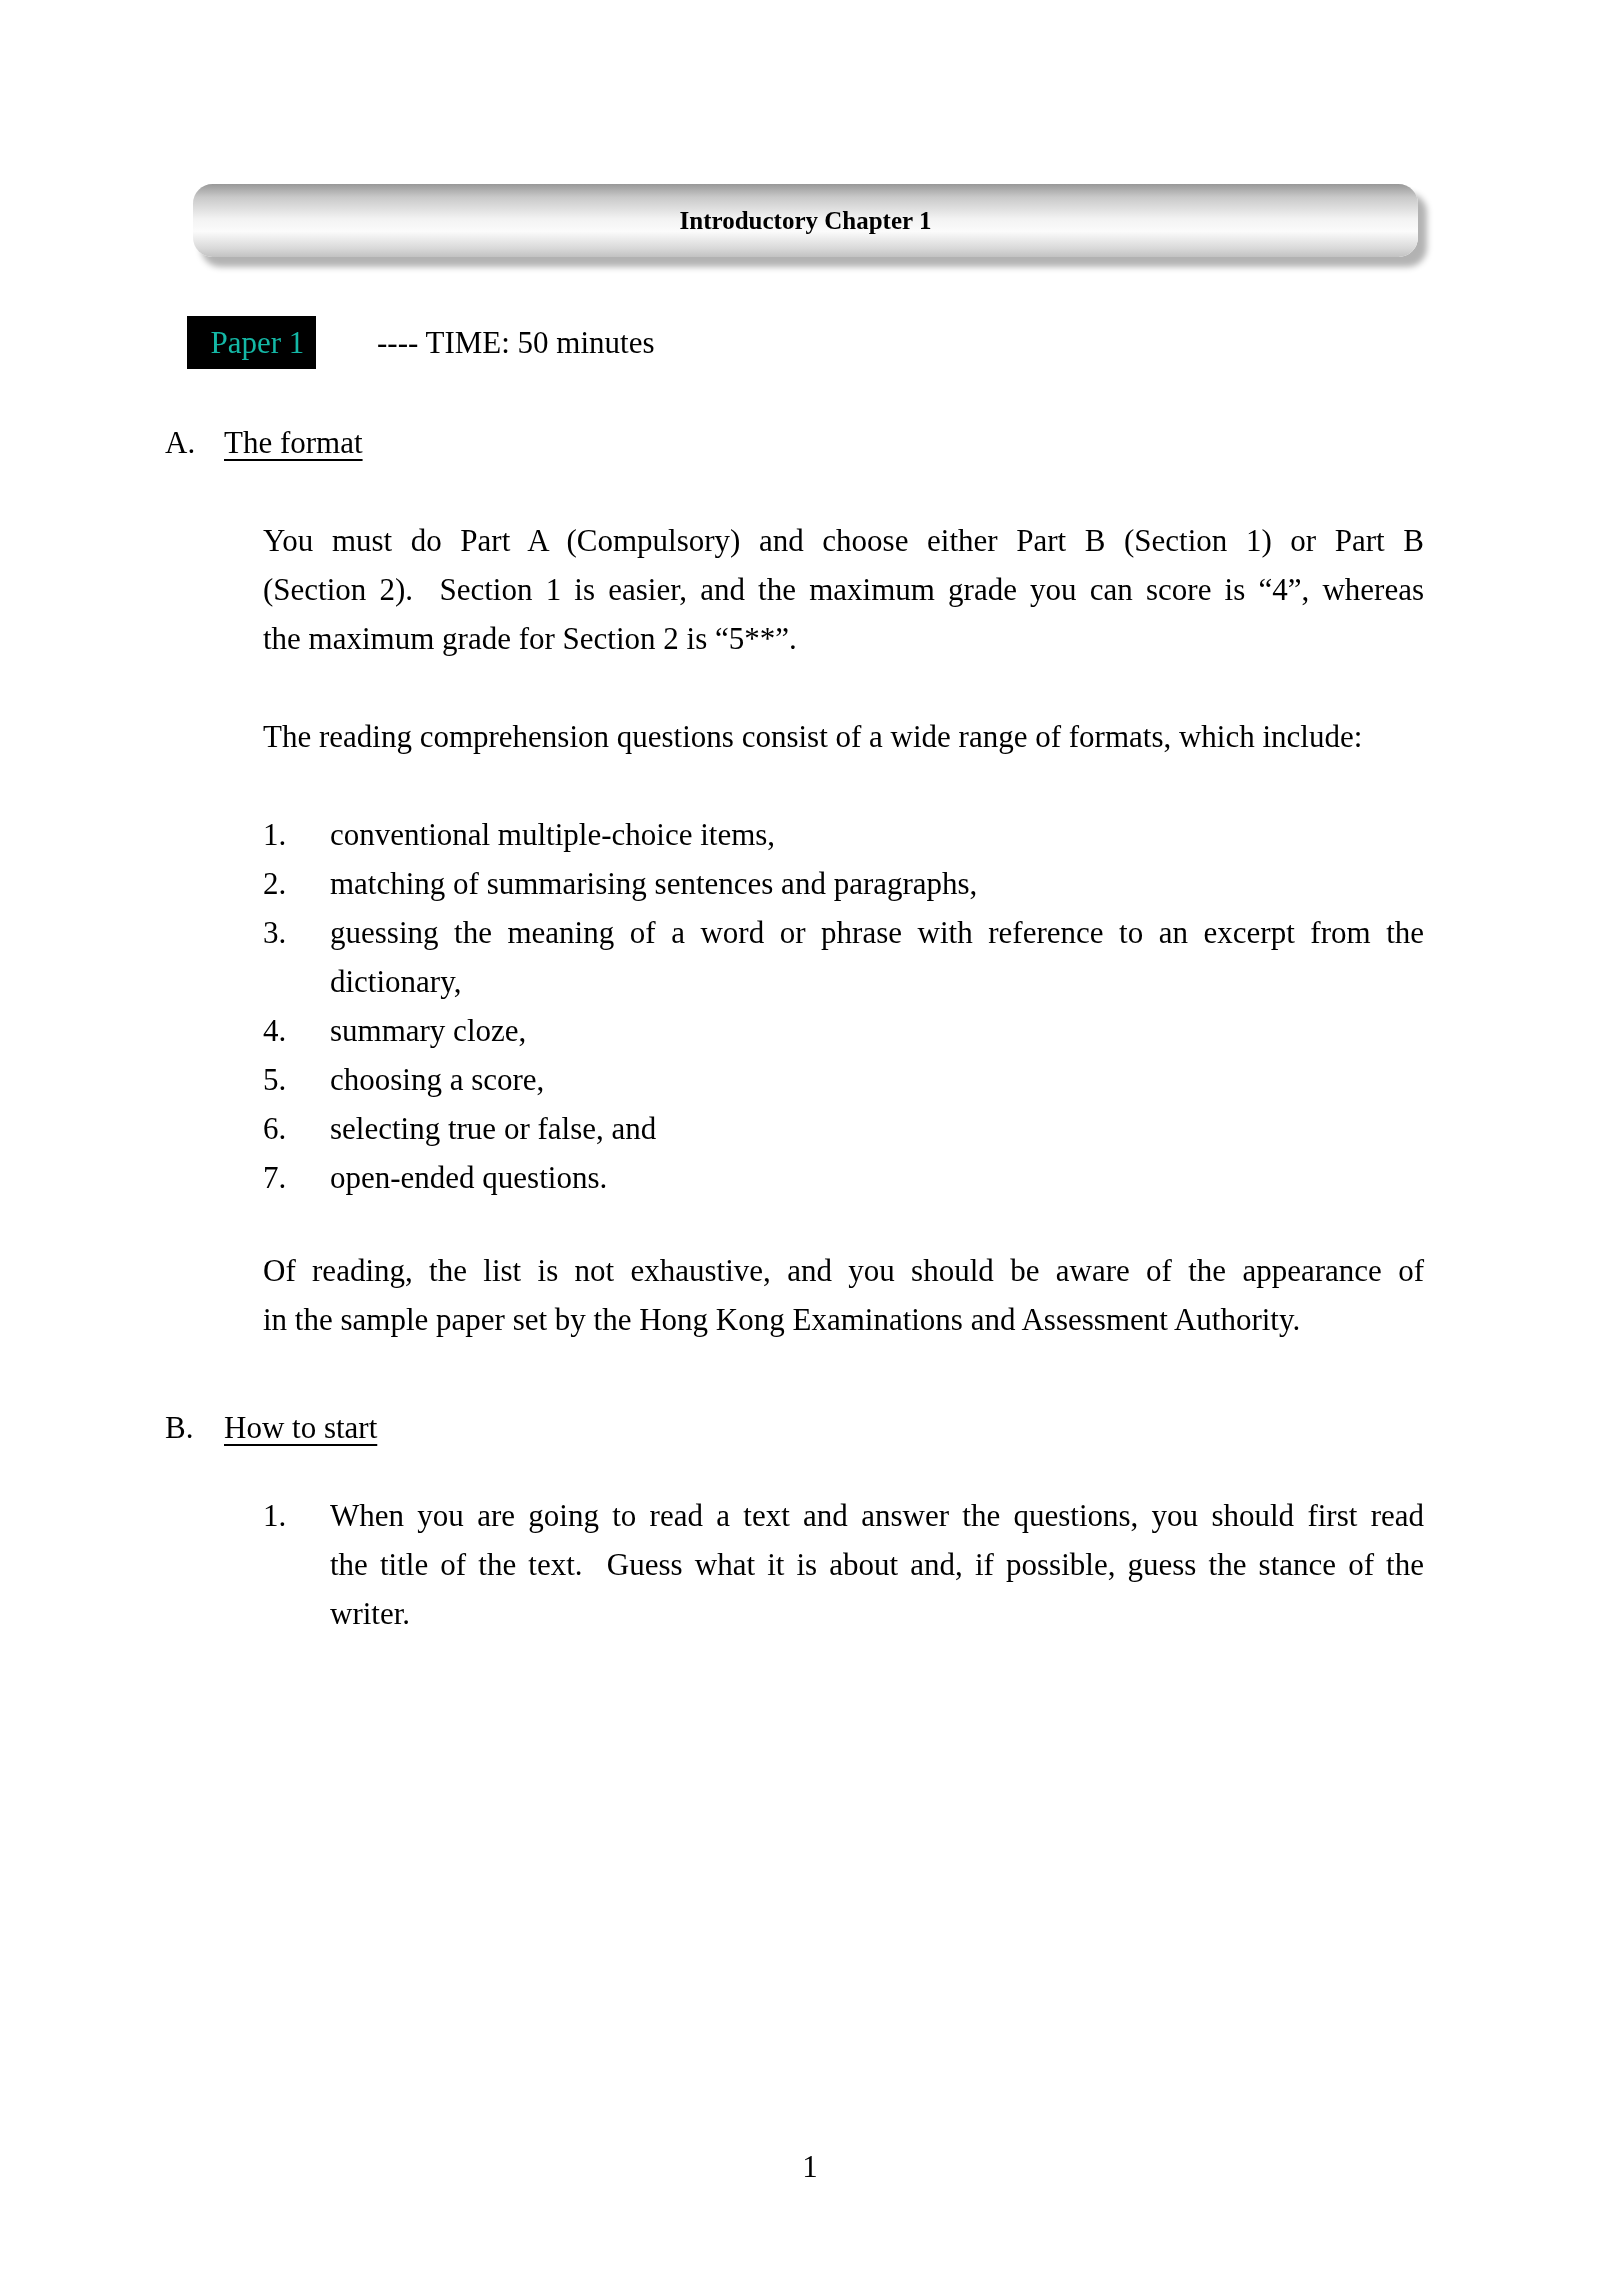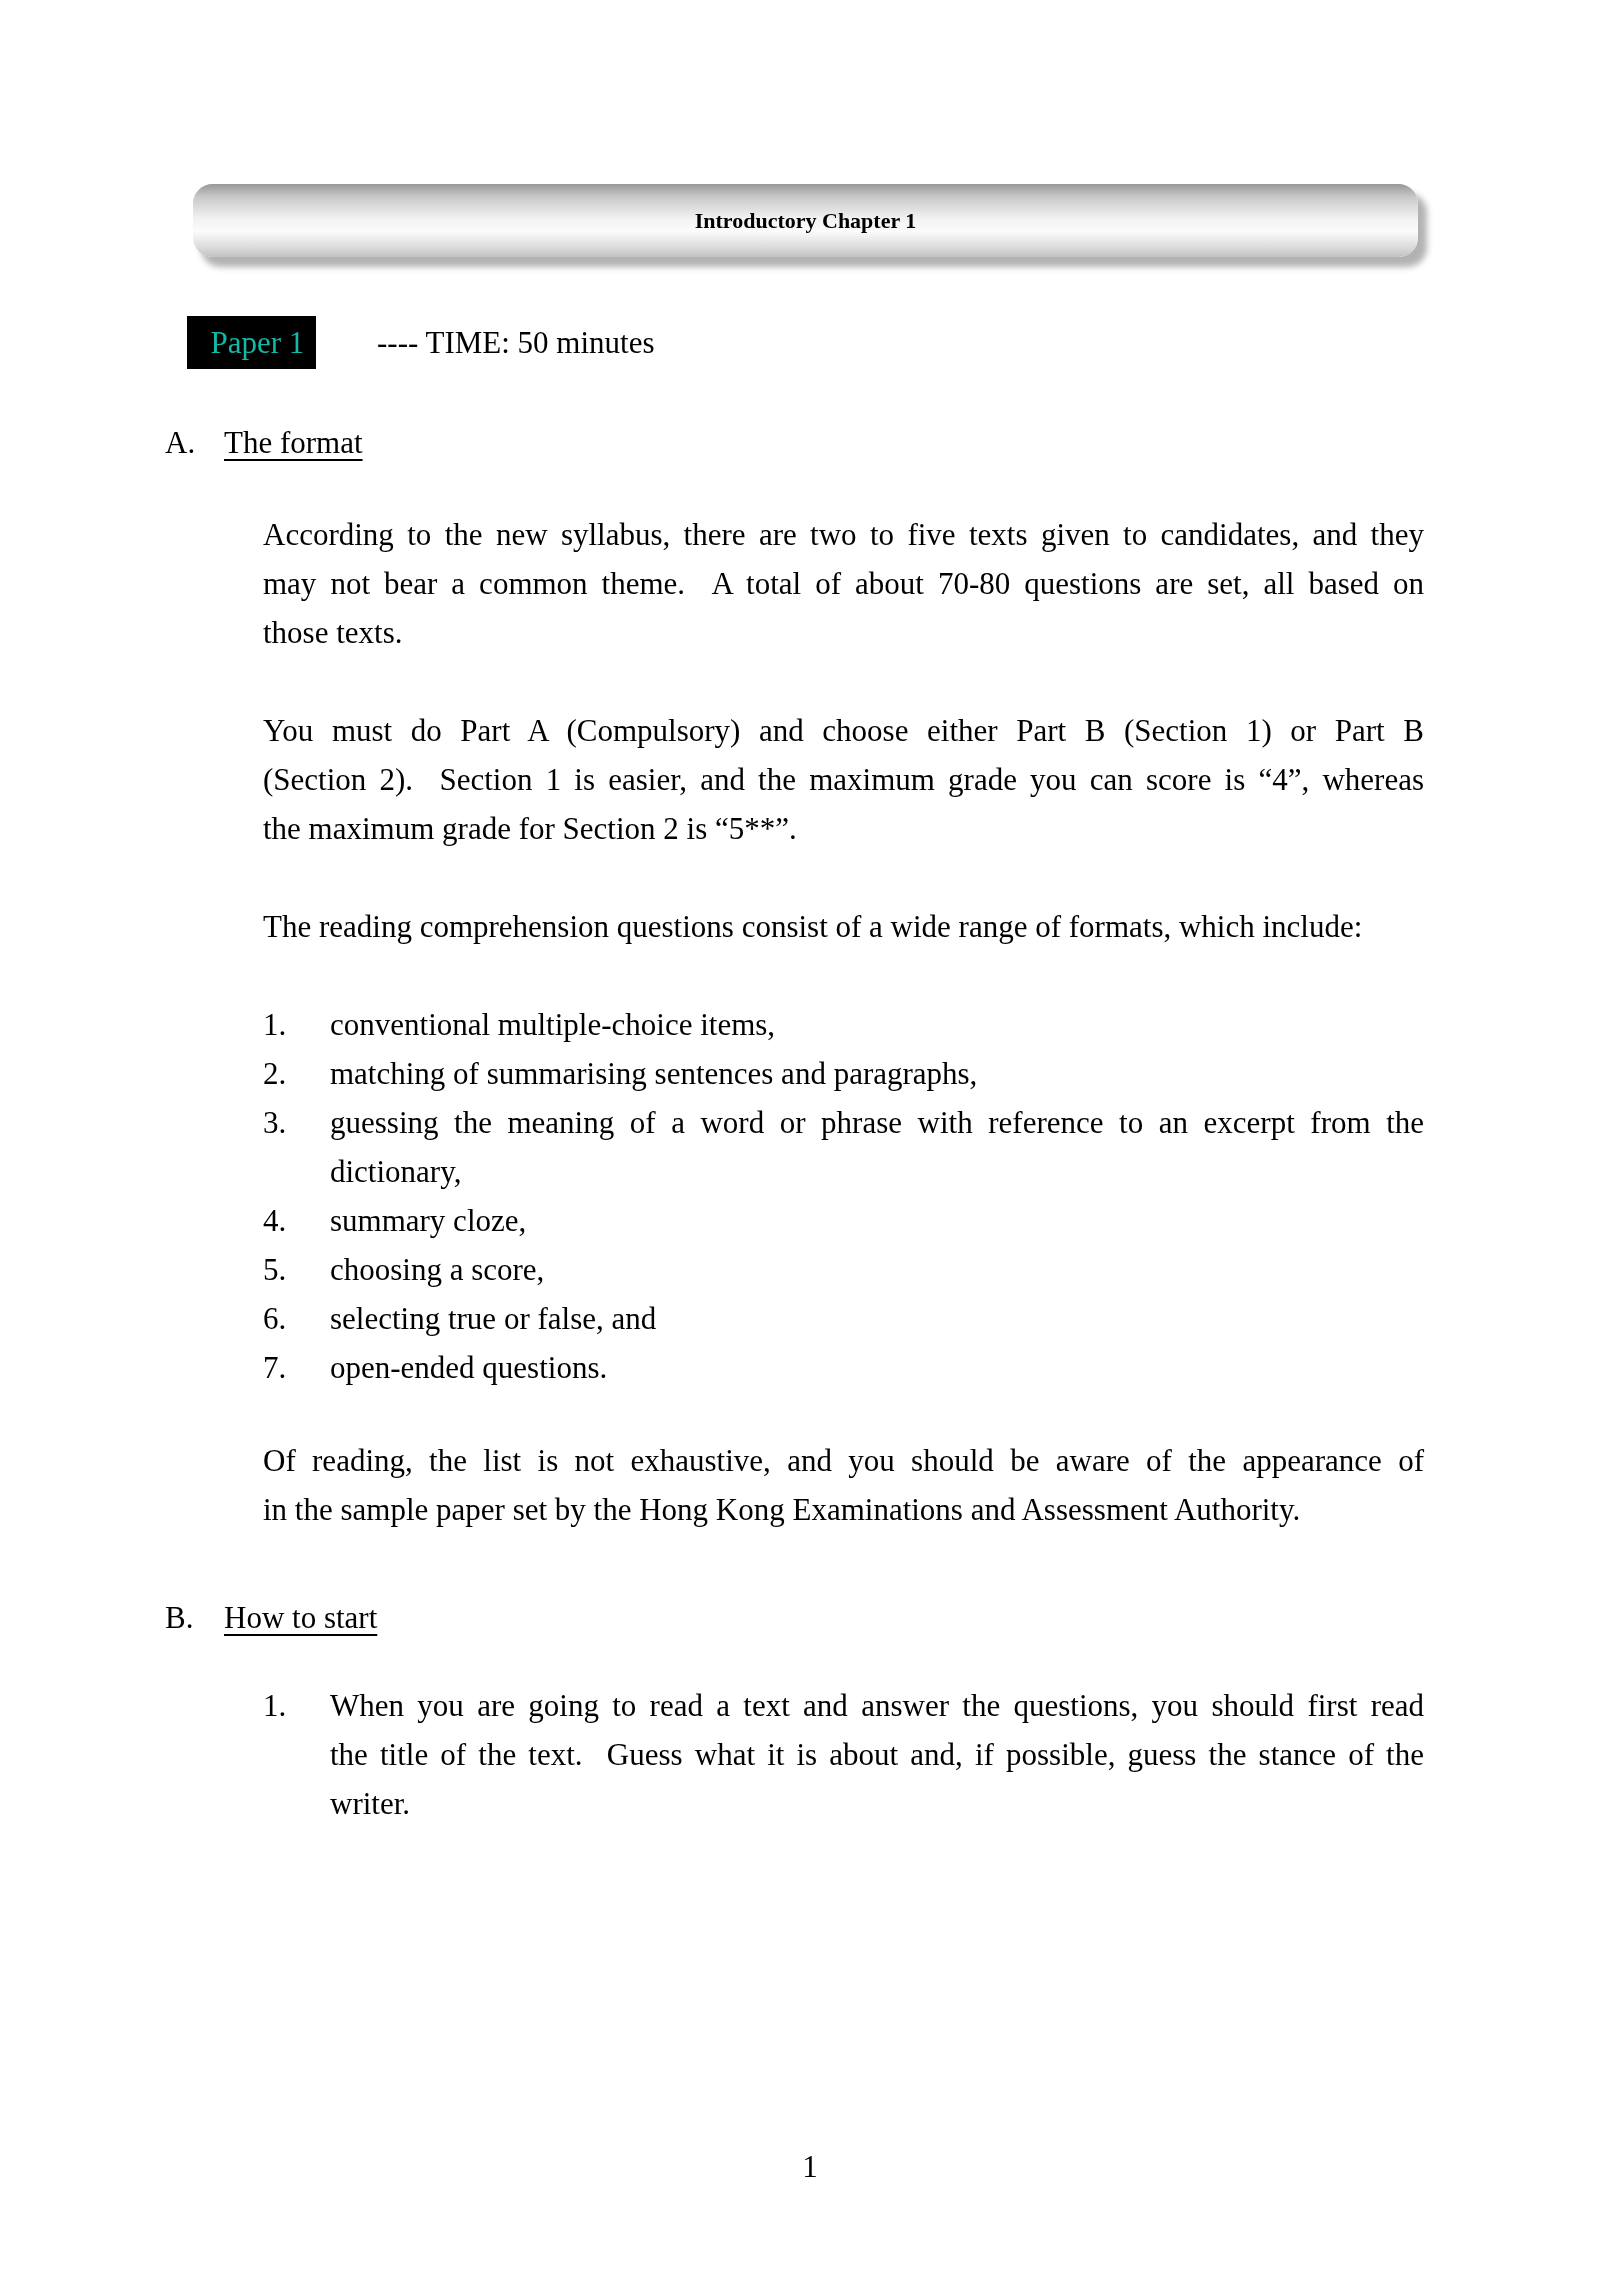--- a/index.html
+++ b/index.html
@@ -20,21 +20,21 @@
     margin-left: 193px;
     width: 1225px;
     height: 73px;
     border-radius: 19.6px;
     background: linear-gradient(180deg, #989898 0%, #c9c9c9 18%, #f3f3f3 48%, #fbfbfb 65%, #d9d9d9 88%, #c2c2c2 100%);
     box-shadow: 8.8px 9.8px 6.9px rgba(0,0,0,0.30);
     display: flex;
     align-items: center;
     justify-content: center;
     font-weight: bold;
-    font-size: 22px;
+    font-size: 25px;
   }
   .paper-row {
     margin-top: 59px;
     margin-left: 187px;
     display: flex;
     align-items: center;
     height: 53px;
   }
   .paper-box {
     background: #000000;
@@ -100,25 +100,20 @@
       <span>Paper 1</span>
     </div>
     <span class="time-text">---- TIME: 50 minutes</span>
   </div>
 
   <div class="sec-heading mt-heading-a">
     <span class="sec-letter">A.</span>
     <span class="sec-title">The format</span>
   </div>
 
-  <div class="para mt-para1">
-    <div class="jl">According to the new syllabus, there are two to five texts given to candidates, and they</div>
-    <div class="jl">may not bear a common theme.&nbsp; A total of about 70-80 questions are set, all based on</div>
-    <div class="ll">those texts.</div>
-  </div>
 
   <div class="para mt-50">
     <div class="jl">You must do Part A (Compulsory) and choose either Part B (Section 1) or Part B</div>
     <div class="jl">(Section 2).&nbsp; Section 1 is easier, and the maximum grade you can score is “4”, whereas</div>
     <div class="ll">the maximum grade for Section 2 is “5**”.</div>
   </div>
 
   <div class="para mt-50">
     <div class="ll">The reading comprehension questions consist of a wide range of formats, which include:</div>
   </div>

